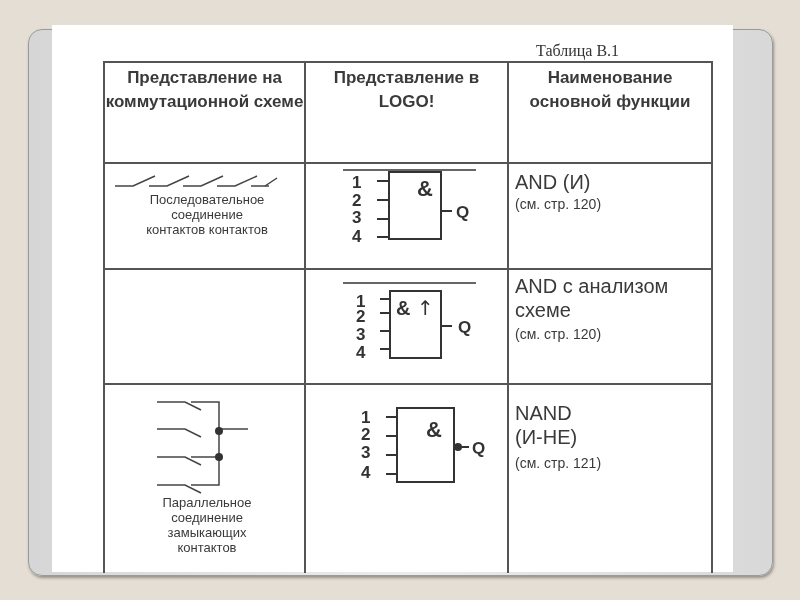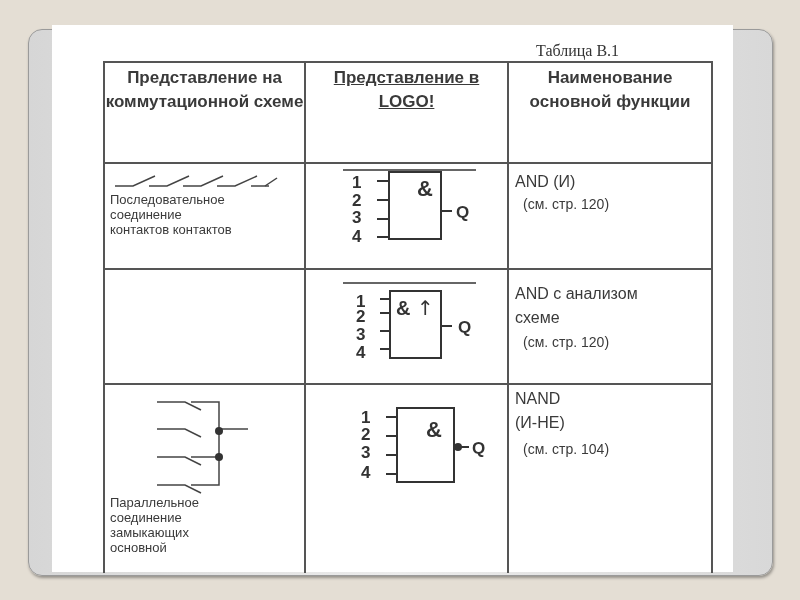--- a/index.html
+++ b/index.html
@@ -9,24 +9,24 @@
            border-radius:14px; background:linear-gradient(90deg,#d6d6d6 0%,#ececec 50%,#d8d8d8 100%);
            box-shadow: 1px 2px 3px rgba(0,0,0,0.35); border:1px solid #9a9a9a; box-sizing:border-box; }
   .doc { position:absolute; left:52px; top:25px; width:681px; height:547px; background:#fff; }
   .caption { position:absolute; left:536px; top:42px; font-family:"Liberation Serif", serif;
              font-size:16px; color:#333; }
   table.t { position:absolute; left:103px; top:61px; width:606px; height:512px;
             border-collapse:collapse; table-layout:fixed; }
   table.t td, table.t th { border:2px solid #555; padding:0; vertical-align:top; color:#3a3a3a; }
   table.t tr:last-child td { border-bottom:none; }
   th { font-weight:bold; font-size:17px; line-height:24px; text-align:center; padding-top:3px !important; }
-  .c1 { width:199px; } .c2 { width:201px;text-decoration:underline; } .c3 { width:202px;margin-left:44px; }
-  .fn-title { font-size:16px; line-height:24px; padding:6px 0 0 6px; }
-  .fn-ref { font-size:14px; line-height:20px; padding-left:14px; }
-  .desc { font-size:13px; line-height:15px; padding-left:5px; }
+  .c1 { width:199px; } .c2 { width:201px; } .c3 { width:202px;margin-left:44px; }
+  .fn-title { font-size:20px; line-height:24px; padding:6px 0 0 6px; }
+  .fn-ref { font-size:14px; line-height:20px; padding-left:6px; }
+  .desc { font-size:13px; line-height:15px; padding-left:5px;text-align:center; }
   svg { display:block; }
 </style>
 </head>
 <body>
 
 <div class="panel"></div>
 <div class="doc"></div>
 
 <div class="caption">Таблица В.1</div>
 
@@ -101,21 +101,21 @@
               <text x="50" y="52">2</text>
               <text x="50" y="70">3</text>
               <text x="50" y="88">4</text>
           <text x="90" y="45" font-size="20">&amp;</text>
               <text x="152" y="63">Q</text>
         </g>
         <text x="111" y="45" font-size="20" fill="#333" font-family="DejaVu Sans, sans-serif">↑</text>
       </svg>
     </td>
     <td>
-      <div class="fn-title" style="padding-top:12px">
+      <div class="fn-title" style="padding-top:4px">
         <div>AND с анализом</div>
         <div>схеме</div>
       </div>
       <div class="fn-ref" style="padding-top:2px">(см. стр. 120)</div>
     </td>
   </tr>
 
   <tr>
     <td>
       <svg width="195" height="110">
@@ -128,21 +128,21 @@
           <path d="M114 44 H143"></path>
               <path d="M86 72 H114"></path>
         </g>
         <circle cx="114" cy="46" r="4" fill="#333"></circle>
             <circle cx="114" cy="72" r="4" fill="#333"></circle>
       </svg>
       <div class="desc">
         <div>Параллельное</div>
         <div>соединение</div>
         <div>замыкающих</div>
-        <div>основной</div>
+        <div>контактов</div>
       </div>
     </td>
     <td>
       <svg width="200" height="110">
         <rect x="91" y="23" width="57" height="74" fill="none" stroke="#333" stroke-width="2"></rect>
         <g stroke="#333" stroke-width="2">
               <line x1="80" y1="32" x2="91" y2="32"></line>
               <line x1="80" y1="51" x2="91" y2="51"></line>
               <line x1="80" y1="70" x2="91" y2="70"></line>
               <line x1="80" y1="89" x2="91" y2="89"></line>
@@ -153,21 +153,21 @@
           <text x="55" y="38">1</text>
               <text x="55" y="55">2</text>
               <text x="55" y="73">3</text>
               <text x="55" y="93">4</text>
           <text x="120" y="52" font-size="22">&amp;</text>
               <text x="166" y="69">Q</text>
         </g>
       </svg>
     </td>
     <td>
-      <div class="fn-title" style="padding-top:2px">
+      <div class="fn-title" style="padding-top:16px">
         <div>NAND</div>
         <div>(И-НЕ)</div>
       </div>
-      <div class="fn-ref" style="padding-top:4px">(см. стр. 104)</div>
+      <div class="fn-ref" style="padding-top:4px">(см. стр. 121)</div>
     </td>
   </tr>
 </tbody>
   </table>
 
 </body></html>

